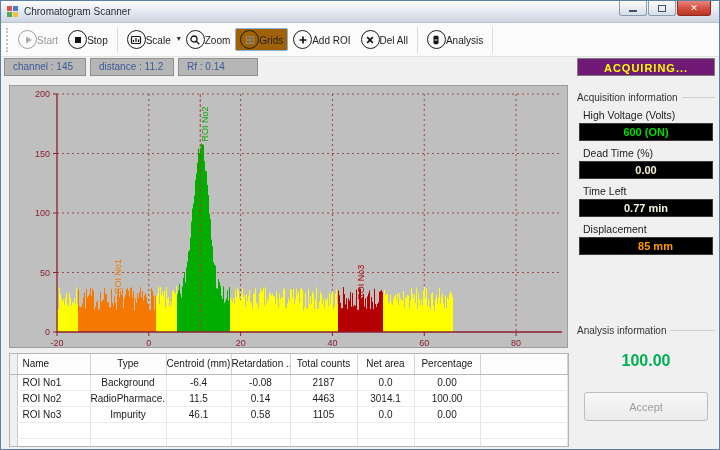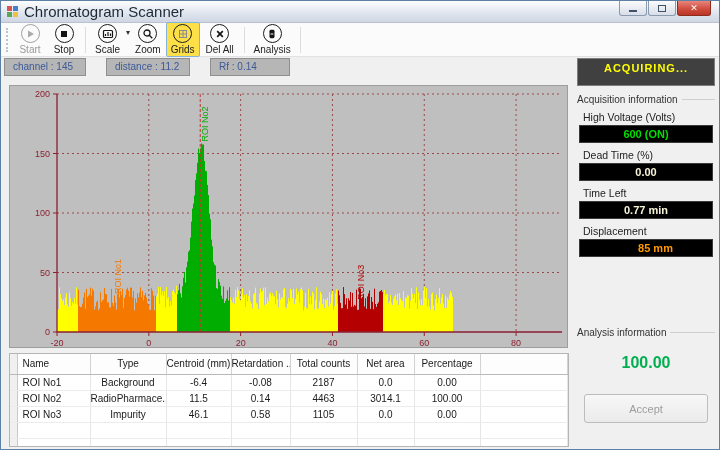--- a/index.html
+++ b/index.html
@@ -7,64 +7,64 @@
   .window { position:relative; width:720px; height:450px; border:1px solid #5d80a5; background:#f0f0f0; overflow:hidden; }
 
   
   .titlebar { position:absolute; top:0; left:0; right:0; height:22px;
     background:linear-gradient(#fdfdfd,#dfe5ee 60%,#cfd6e2); border-bottom:1px solid #b9c2cf;
     display:flex; align-items:center; padding-left:6px; }
   .app-icon { width:12px; height:12px; display:grid; grid-template-columns:5px 5px; grid-template-rows:5px 5px; gap:1px; margin-right:5px; }
   .app-icon i { display:block; }
   .app-icon i:nth-child(1){background:#d9534f;} .app-icon i:nth-child(2){background:#4a7ec9;}
   .app-icon i:nth-child(3){background:#58a85a;} .app-icon i:nth-child(4){background:#f0c040;}
-  .title-text { font-size:15px; color:#1d2a36; }
+  .title-text { font-size:10px; color:#1d2a36; }
   .win-controls { position:absolute; right:8px; top:0; display:flex; }
   .win-btn { width:28px; height:15px; border:1px solid #8a9bb0; border-top:none; background:linear-gradient(#fbfbfb,#d8dee8);
     display:flex; align-items:center; justify-content:center; border-radius:0 0 3px 3px; margin-left:1px; }
   .win-btn .bar { width:8px; height:2px; background:#40526b; margin-top:5px; }
   .win-btn .box { width:8px; height:7px; border:1px solid #40526b; }
   .win-btn.close { width:34px; background:linear-gradient(#e9857b,#ce4a3b 60%,#b93527); border-color:#8e2b1f; color:#fff; font-size:9px; font-weight:bold; }
 
   
   .toolbar { position:absolute; top:22px; left:0; right:0; height:34px; background:#fbfbfb;
     border-bottom:1px solid #e2e2e2; display:flex; align-items:center; padding-left:4px; }
   .grip { width:3px; height:24px; border-left:2px dotted #c2c2c2; margin:0 4px 0 1px; }
   .tb-sep { width:1px; height:26px; background:#dcdcdc; margin:0 4px; }
-  .tb-btn { display:flex; flex-direction:column; align-items:center; padding:1px 4px; min-width:34px; border:1px solid transparent; border-radius:2px; }
-  .tb-btn.selected { border-color:#86b3dc; background:#fde047;align-items:center; }
+  .tb-btn { display:flex; flex-direction:row; align-items:center; padding:1px 4px; min-width:34px; border:1px solid transparent; border-radius:2px; }
+  .tb-btn.selected { border-color:#86b3dc; background:#a16207;align-items:center; }
   .icon-circle { width:19px; height:19px; border:1.6px solid #1c1c1c; border-radius:50%; display:flex; align-items:center; justify-content:center; }
   .icon-circle.disabled { border-color:#a0a0a0; }
   .tb-label { font-size:10px; color:#222; margin-top:1px; white-space:nowrap; }
   .tb-label.disabled { color:#9a9a9a; }
   .scale-wrap { display:flex; align-items:flex-start; }
   .caret { font-size:8px; color:#333; margin:6px 0 0 1px; }
 
   
-  .statusrow { position:absolute; top:57px; left:3px; display:flex; gap:20px; }
+  .statusrow { position:absolute; top:57px; left:3px; display:flex; gap:4px; }
   .status-box { height:18px; background:#b6b6b6; border:1px solid #8f8f8f; color:#3c5a99;
     font-size:10px; line-height:16px; padding:0 8px; }
   .status-box.w1{min-width:82px;} .status-box.w2{min-width:84px;} .status-box.w3{min-width:72px;} .status-box.w4{min-width:80px;}
 
   
   .chart-panel { position:absolute; left:8px; top:84px; width:559px; height:263px;
     background:#bfbfbf; border:1px solid #9d9d9d; }
 
   
   .grid-panel { position:absolute; left:8px; top:352px; width:560px; height:94px; background:#fff;
     border:1px solid #b5b5b5; overflow:hidden; }
   table { width:100%; border-collapse:collapse; table-layout:fixed; font-size:10px; color:#1a1a1a; }
   th { font-weight:normal; height:20px; border-right:1px solid #d2d2d2; border-bottom:1px solid #b9b9b9; background:#fdfdfd; overflow:hidden; white-space:nowrap; }
   td { height:16px; border-right:1px solid #e6e6e6; border-bottom:1px solid #ececec; text-align:center; overflow:hidden; white-space:nowrap; }
   .col-name, td.cell-left { text-align:left; padding-left:5px; }
   .rowhdr { background:#f0f0f0; border-right:1px solid #c8c8c8; }
 
   
   .right-panel { position:absolute; left:574px; top:56px; width:142px; height:392px; font-size:10.5px; color:#222; }
-  .acq-box { margin:1px 2px 8px 2px; height:28px; background:#404040; border:1px solid #7d7d7d;
+  .acq-box { margin:1px 2px 16px 2px; height:18px; background:#701a75; border:1px solid #7d7d7d;
     color:#ffff00; font-weight:bold; font-size:11px; text-align:center; line-height:18px; letter-spacing:1px; }
   .group-title { display:flex; align-items:center; gap:4px; margin:8px 2px 0 2px; font-size:10px; color:#333; white-space:nowrap; }
   .group-title::after { content:""; flex:1; border-top:1px solid #cfcfcf; }
   .field-label { margin:6px 0 2px 8px; font-size:10.5px; }
   .value-box { margin:0 4px; height:18px; background:#000; border:1px solid #3a3a3a; text-align:center;
     font-weight:bold; font-size:11px; line-height:16px; }
   .analysis-value { text-align:center; font-weight:bold; font-size:16px; margin-top:16px; }
   .accept-btn { display:block; margin:22px auto 0 auto; width:124px; height:29px;
     background:linear-gradient(#f7f7f7,#ebebeb); border:1px solid #bdbdbd; border-radius:3px;
     color:#9d9d9d; font-size:11px; font-family:inherit; }
@@ -144,20 +144,28 @@
     <div class="tb-btn selected">
       <span class="icon-circle">
         <svg width="12" height="12" viewBox="0 0 12 12" stroke="#8a8a8a" fill="none" stroke-width="1">
           <rect x="2.5" y="2.5" width="7" height="7"></rect>
             <path d="M6 2.5 V9.5 M2.5 6 H9.5"></path>
         </svg>
       </span>
       <span class="tb-label">Grids</span>
     </div>
 
+    <div class="tb-btn" style="min-width:44px">
+      <span class="icon-circle">
+        <svg width="12" height="12" viewBox="0 0 12 12" stroke="#141414" stroke-width="1.7">
+            <path d="M6 2.5 V9.5 M2.5 6 H9.5"></path>
+          </svg>
+      </span>
+      <span class="tb-label">Add ROI</span>
+    </div>
 
 
     <div class="tb-btn" style="min-width:40px">
       <span class="icon-circle">
         <svg width="12" height="12" viewBox="0 0 12 12" stroke="#141414" stroke-width="1.7">
             <path d="M3.2 3.2 L8.8 8.8 M8.8 3.2 L3.2 8.8"></path>
           </svg>
       </span>
       <span class="tb-label">Del All</span>
     </div>

